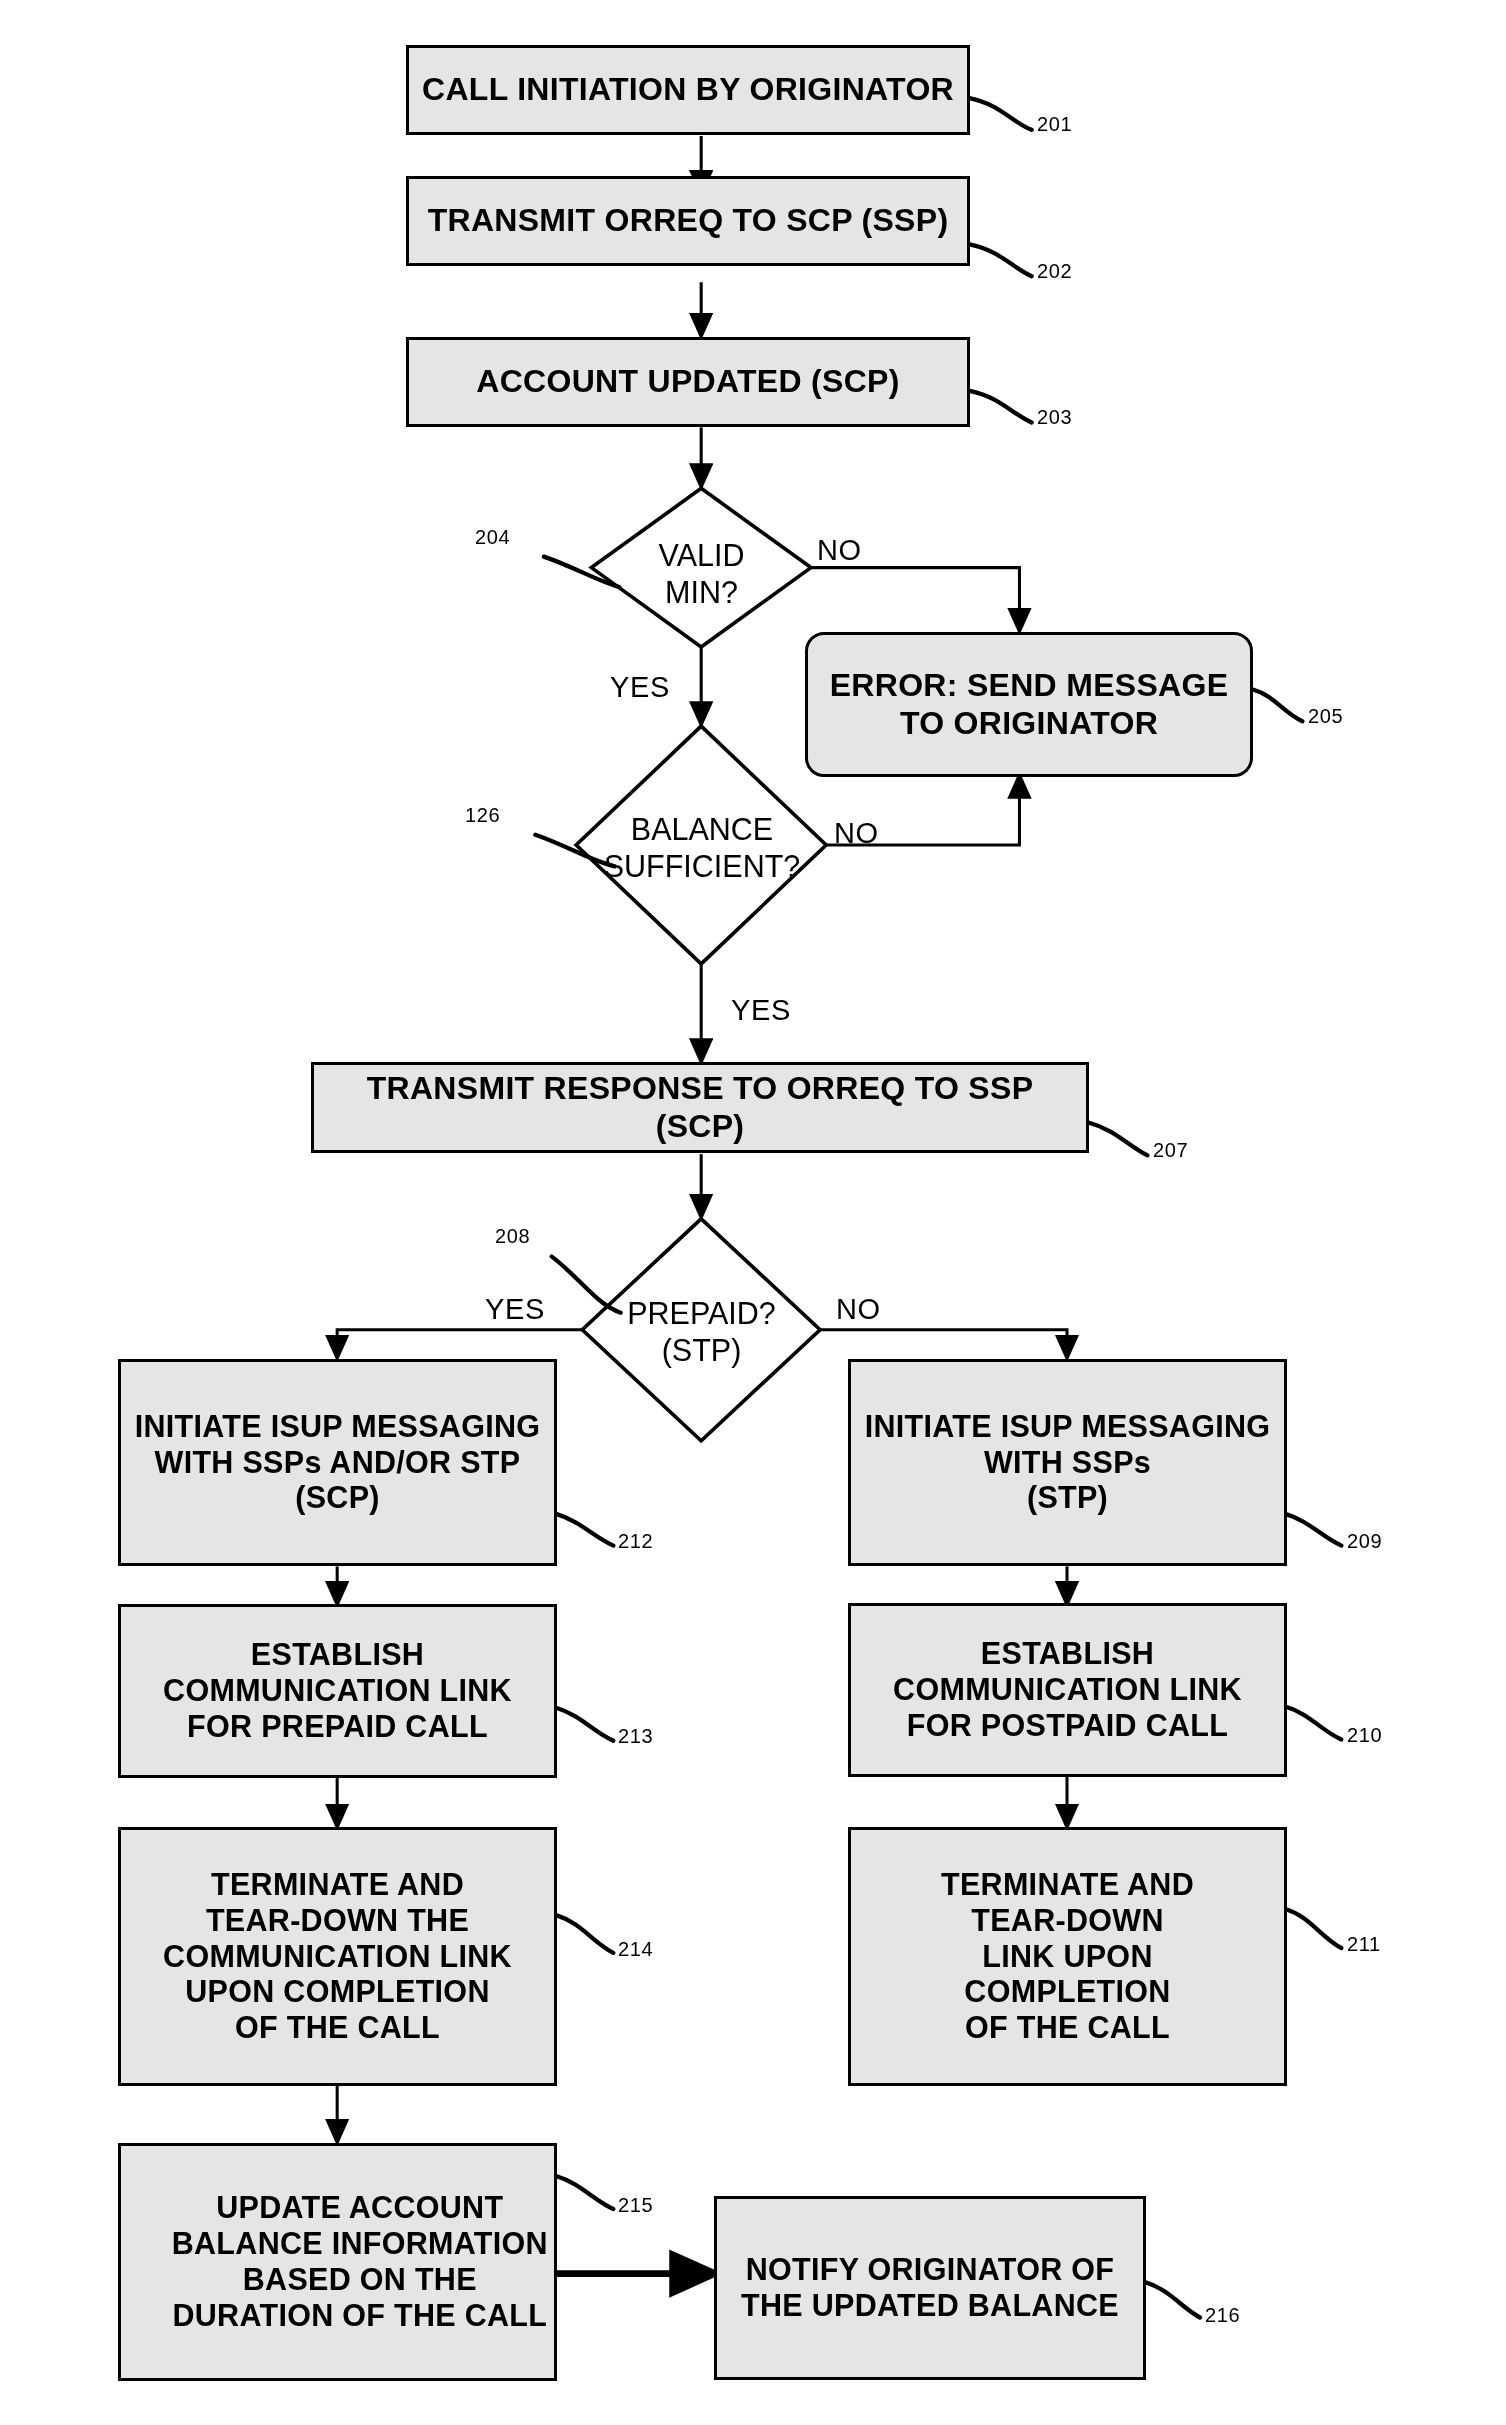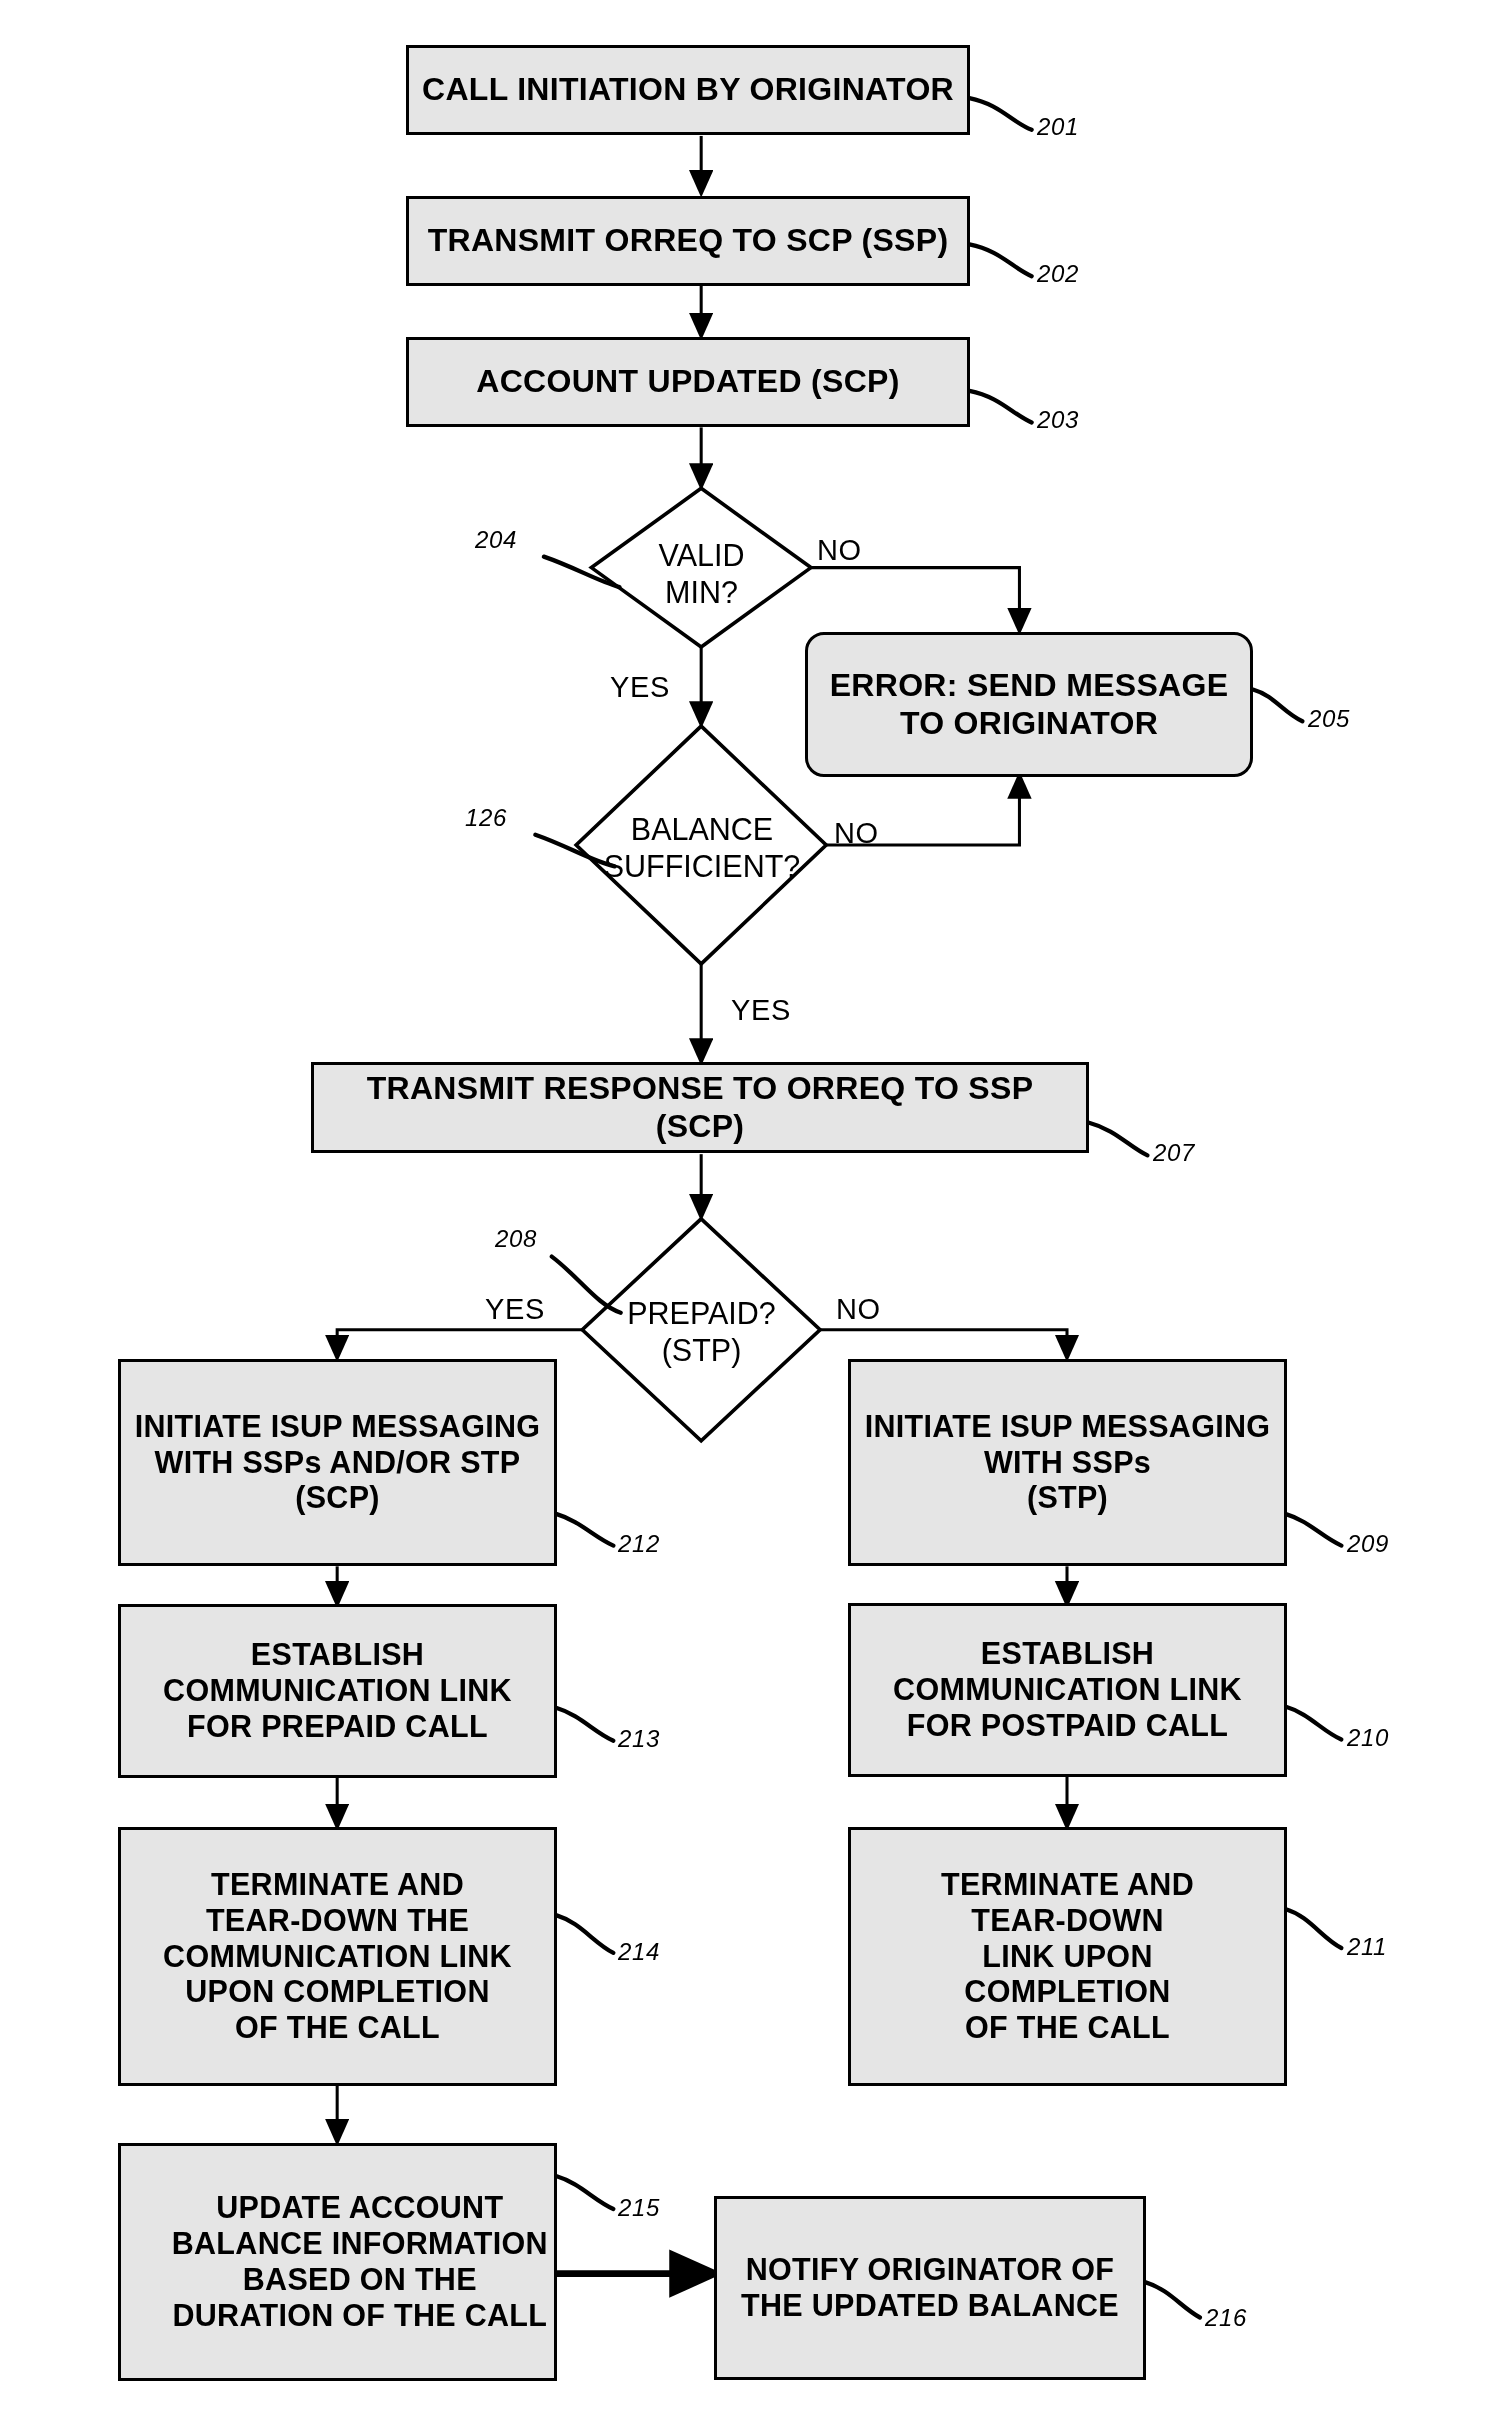--- a/index.html
+++ b/index.html
@@ -37,25 +37,24 @@
     line-height: 1.18;
     z-index: 3;
   }
   .node .txt {
     white-space: pre-line;
     padding: 0 6.1px;
   }
   .refnum {
     position: absolute;
     color: #000000;
-    font-size: 24px;
+    font-size: 20px;
     letter-spacing: 0.6px;
     z-index: 4;
     white-space: nowrap;
-    font-style: italic;
   }
   .edgelbl {
     position: absolute;
     color: #000000;
     font-size: 29px;
     letter-spacing: 0.6px;
     z-index: 4;
     white-space: nowrap;
   }
   .dtext {
@@ -135,21 +134,21 @@
     <path d="M912,3140 C952,3152 974,3186 1006,3202" fill="none" stroke="#000000" stroke-width="7" stroke-linecap="round"></path>
     <path d="M2108,3130 C2148,3142 2168,3178 2200,3194" fill="none" stroke="#000000" stroke-width="7" stroke-linecap="round"></path>
     <path d="M912,3568 C952,3580 974,3608 1006,3622" fill="none" stroke="#000000" stroke-width="7" stroke-linecap="round"></path>
     <path d="M1878,3742 C1918,3754 1938,3784 1968,3800" fill="none" stroke="#000000" stroke-width="7" stroke-linecap="round"></path>
   </svg>
 
   <div class="node" style="left:406px; top:45px; width:564px; height:90px; font-size:32px;">
     <span class="txt">CALL INITIATION BY ORIGINATOR</span>
   </div>
 
-  <div class="node" style="left:406px; top:196px; width:564px; height:90px; font-size:32px;text-align:center;">
+  <div class="node" style="left:406px; top:176px; width:564px; height:90px; font-size:32px;text-align:center;">
     <span class="txt">TRANSMIT ORREQ TO SCP (SSP)</span>
   </div>
 
   <div class="node" style="left:406px; top:337px; width:564px; height:90px; font-size:32px;">
     <span class="txt">ACCOUNT UPDATED (SCP)</span>
   </div>
 
   <div class="node" style="left:805px; top:632px; width:448px; height:145px; font-size:32px;border-radius:19px;">
     <span class="txt">ERROR: SEND MESSAGE
 TO ORIGINATOR</span>

